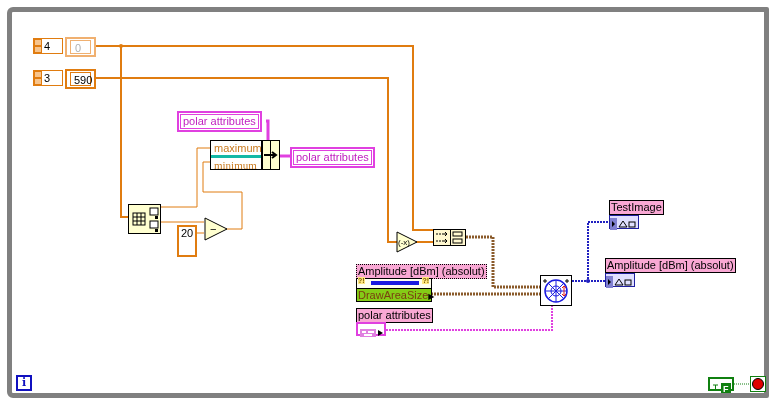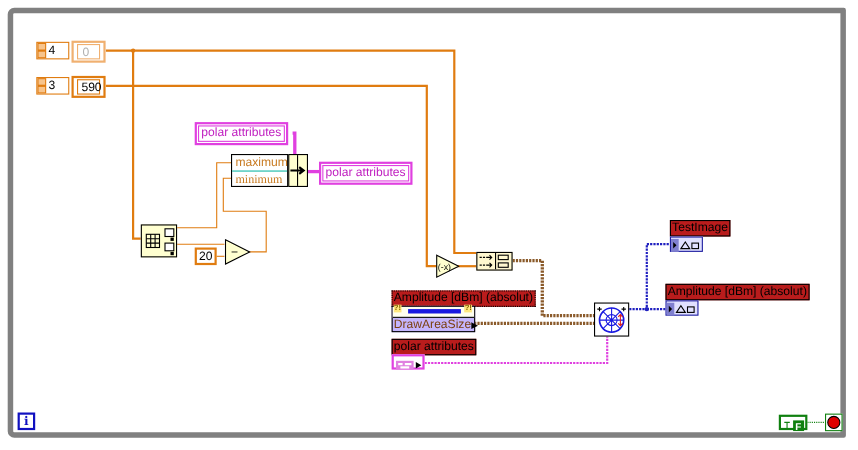--- a/index.html
+++ b/index.html
@@ -12,27 +12,27 @@
   .numctl .inc:before { content:""; position:absolute; left:1px; top:1px; width:6px; height:5px; background:#f7c48c; }
   .numctl .inc:after { content:""; position:absolute; left:1px; top:8px; width:6px; height:5px; background:#f7c48c; }
   .numctl .val { position:absolute; left:10px; top:0; }
   .ind { position:absolute; height:20px; border:2px solid #e07c10; background:#fff; box-sizing:border-box; font-size:11px; line-height:14px; padding:1px 3px; }
   .ind.dim { border-color:#f0b070; color:#b0b0b0; }
   .ind.dim .inner { border:1px solid #f0b070; padding:0 4px; }
   .ind .inner { border:1px solid #e07c10; padding:0 3px; height:14px; line-height:14px; box-sizing:border-box;}
   .pink { position:absolute; border:2px solid #e040e0; background:#fff; box-sizing:border-box; padding:1px; }
   .pink .inner { border:1px solid #e040e0; font-size:11px; line-height:13px; color:#c020c0; padding:0 2px; }
   .bundler { position:absolute; border:1px solid #000; background:#fff; box-sizing:border-box; }
-  .bundler .row { height:14px; line-height:14px; font-size:11px; color:#c87a20; padding-left:3px; border-bottom:1px solid #14b8a6; }
+  .bundler .row { height:14px; line-height:14px; font-size:11px; color:#c87a20; padding-left:3px; border-bottom:3px solid #14b8a6; }
   .bundler .row:last-child { border-bottom:none;font-family:Liberation Serif, serif; }
   .yellowbox { position:absolute; background:#ffffd0; border:1px solid #000; box-sizing:border-box; }
   .const20 { position:absolute; border:2px solid #e07c10; background:#fff; font-size:11px; line-height:12px; padding:0 2px; box-sizing:border-box; }
-  .ctrllabel { position:absolute; font-size:11px; line-height:13px; border:1px solid #000; background:#b91c1c; padding:0 1px; white-space:nowrap; }
+  .ctrllabel { position:absolute; font-size:11px; line-height:13px; border:1px solid #000; background:#f9a8d4; padding:0 1px; white-space:nowrap; }
   .ctrllabel.dotted { border:1px dotted #000; }
-  .propnode { position:absolute; border:1px solid #000; background:#c4b5fd; box-sizing:border-box; }
+  .propnode { position:absolute; border:1px solid #000; background:#84cc16; box-sizing:border-box; }
   .propnode .ref { height:9px; border-bottom:1px solid #000; position:relative; background:#fffff0; }
   .propnode .ref .bar { position:absolute; left:14px; top:2px; width:48px; height:4px; background:#1a1ae0; }
   .propnode .ref .q1, .propnode .ref .q2 { position:absolute; top:-2px; font-size:7px; font-weight:bold; color:#806000; background:#ffe880; }
   .propnode .ref .q1 { left:1px; } .propnode .ref .q2 { right:2px; }
   .propnode .prop { height:13px; font-size:11px; line-height:13px; color:#7a4010; padding-left:1px; }
   .refnum { position:absolute; border:2px solid #e040e0; background:#ffffff; box-sizing:border-box; }
   .imgind { position:absolute; border:1px solid #2020a0; background:#e0e0ff; box-sizing:border-box; }
   .iloop { position:absolute; width:16px; height:16px; border:2px solid #1010c0; box-sizing:border-box; font-size:11px; font-weight:bold; color:#1010c0; text-align:center; line-height:12px; font-family:"DejaVu Serif", serif; background:#fff; }
   .boolconst { position:absolute; border:2px solid #108010; background:#fff; box-sizing:border-box; }
   .stopterm { position:absolute; border:1px solid #108010; background:#fff; box-sizing:border-box; }
@@ -118,21 +118,21 @@
   <svg width="31" height="28">
     <rect x="4" y="8" width="12" height="12" fill="none" stroke="#000"></rect>
     <path d="M8 8 V20 M12 8 V20 M4 12 H16 M4 16 H16" stroke="#000"></path>
     <rect x="21" y="3" width="8" height="7" fill="#fff" stroke="#000"></rect>
     <rect x="21" y="16" width="8" height="7" fill="#fff" stroke="#000"></rect>
     <rect x="26" y="11" width="3" height="3" fill="#000"></rect>
     <rect x="26" y="24" width="3" height="3" fill="#000"></rect>
   </svg>
 </div>
 
-<div class="const20" style="left:177px;top:225px;width:20px;height:16px;">
+<div class="const20" style="left:177px;top:225px;width:20px;height:32px;">
   <span>20</span>
 </div>
 
 <svg style="position:absolute;left:204px;top:217px;" width="24" height="24">
   <path d="M1 1 L23 12 L1 23 Z" fill="#ffffd0" stroke="#000"></path>
   <text x="6" y="16" font-size="11" font-family="Liberation Sans, sans-serif">−</text>
 </svg>
 
 <svg style="position:absolute;left:396px;top:231px;" width="22" height="22">
   <path d="M1 1 L21 11 L1 21 Z" fill="#ffffd0" stroke="#000"></path>

